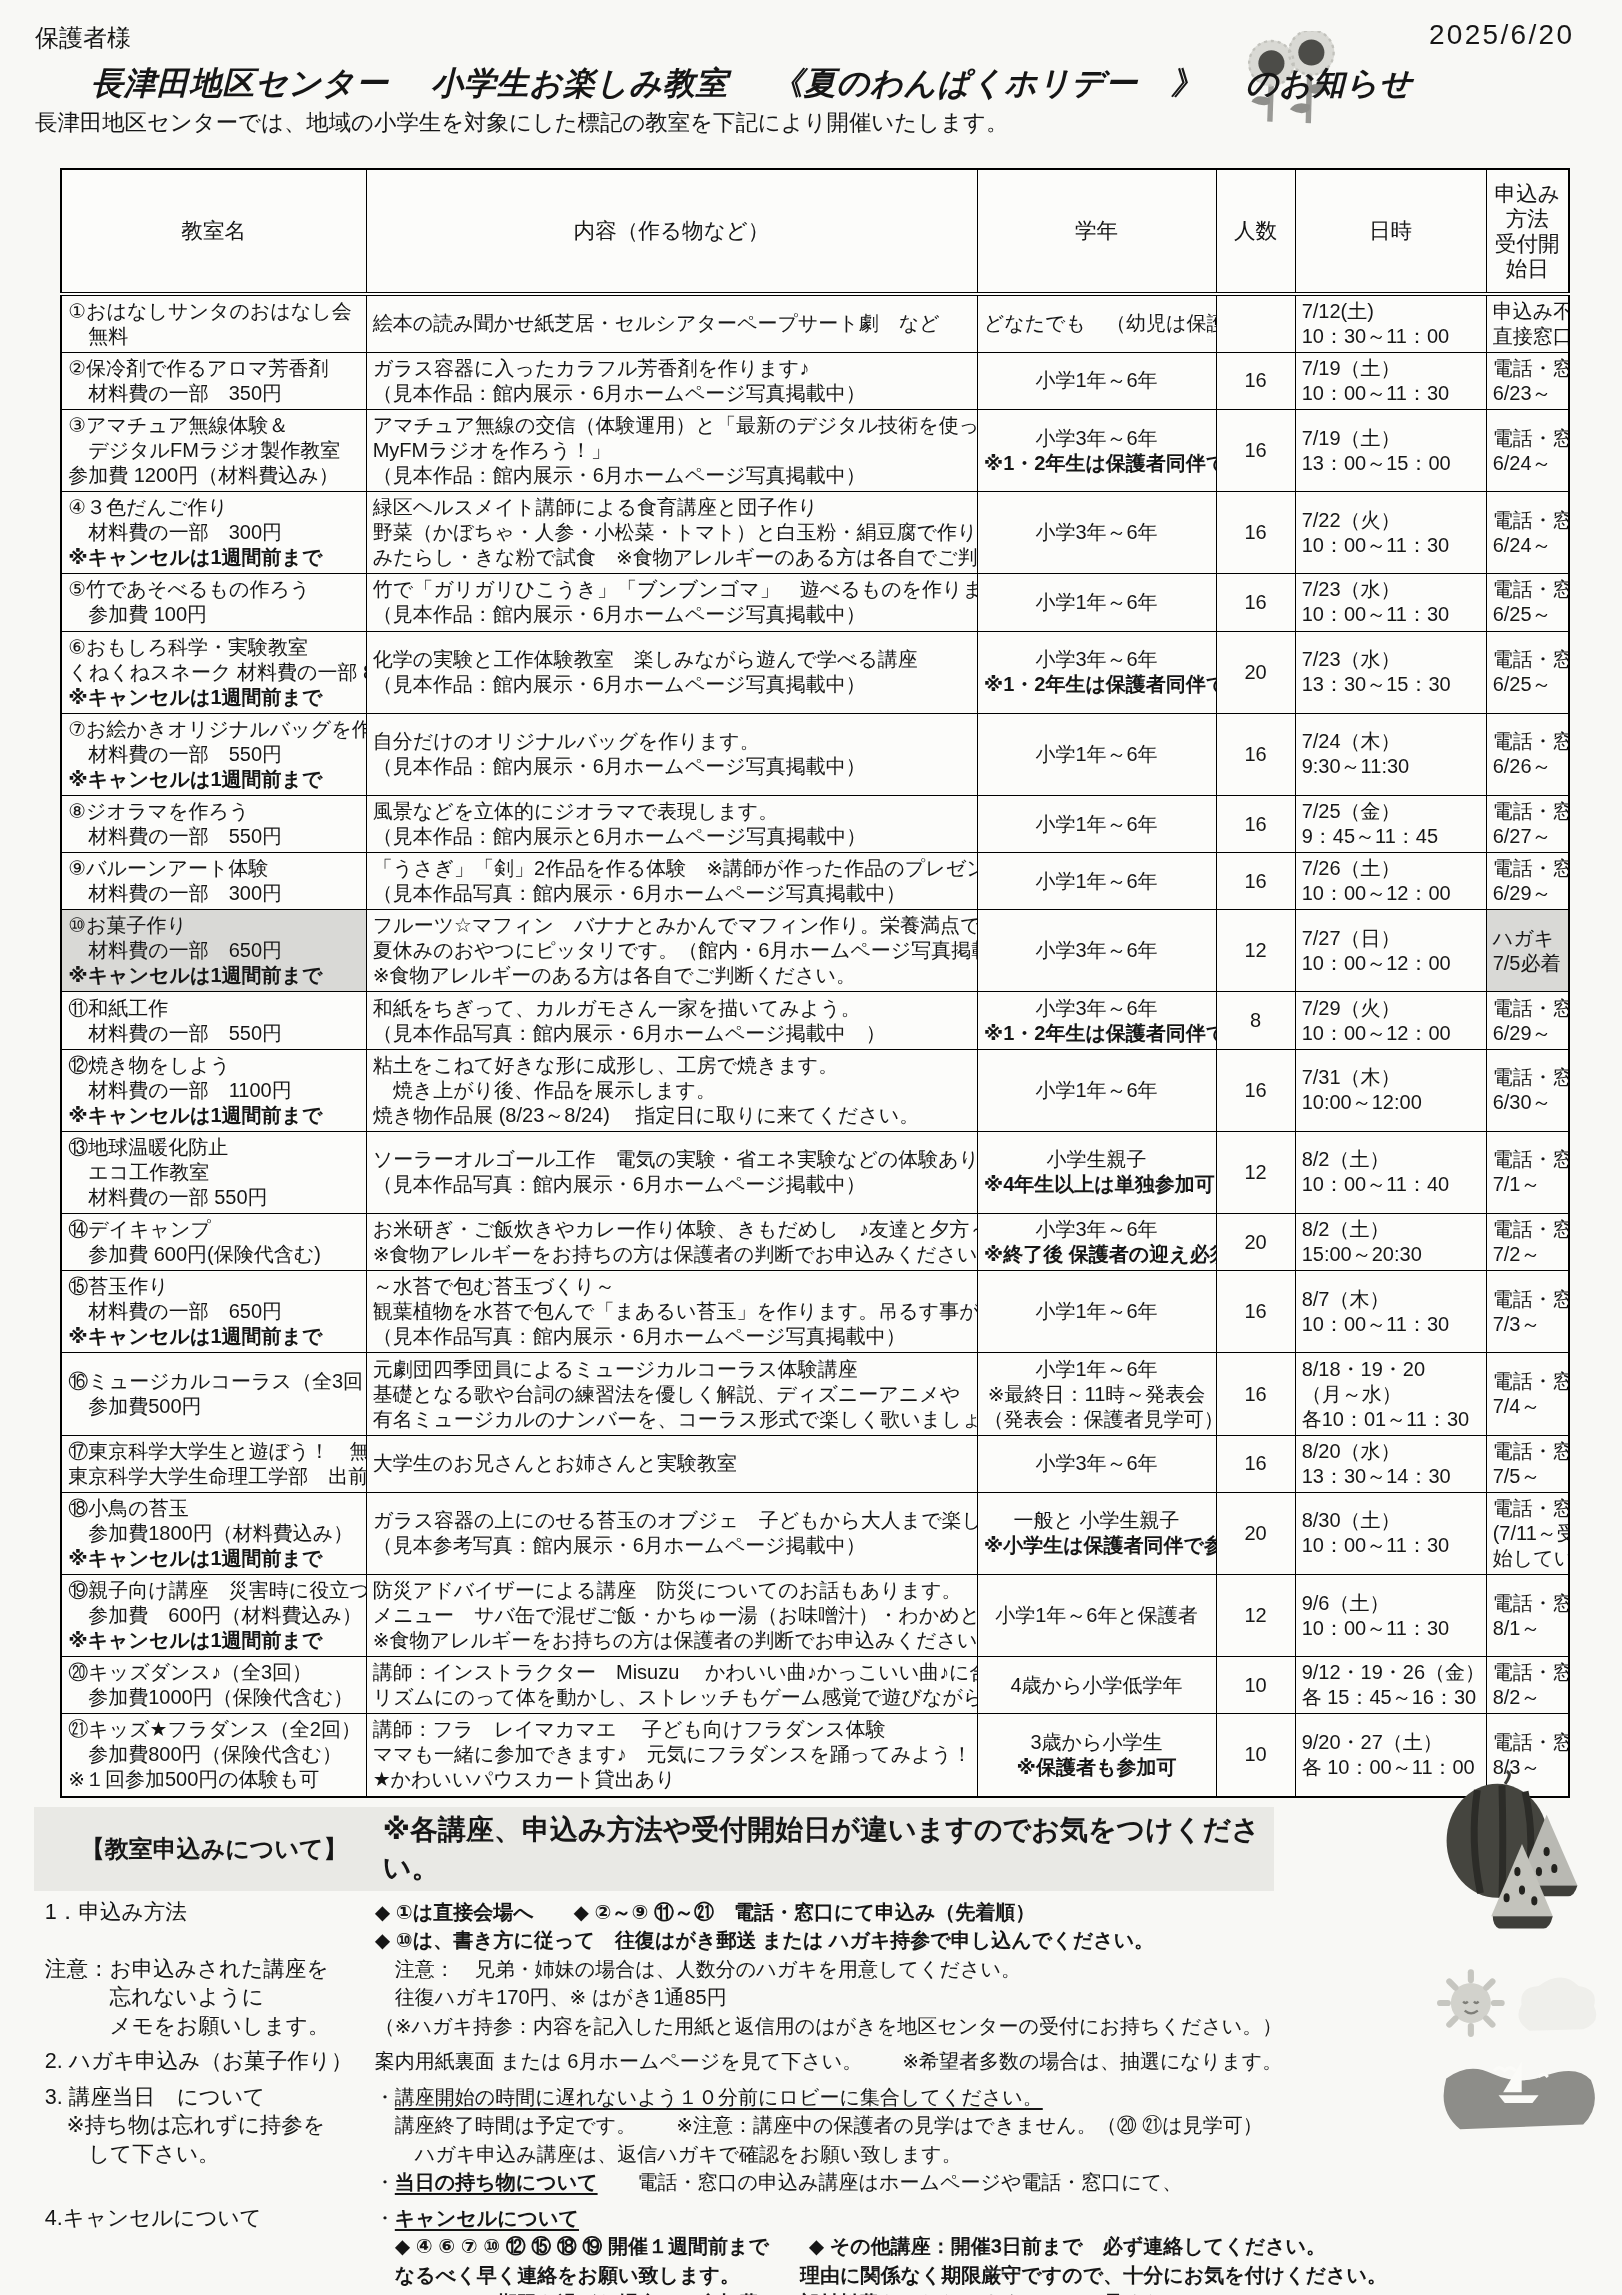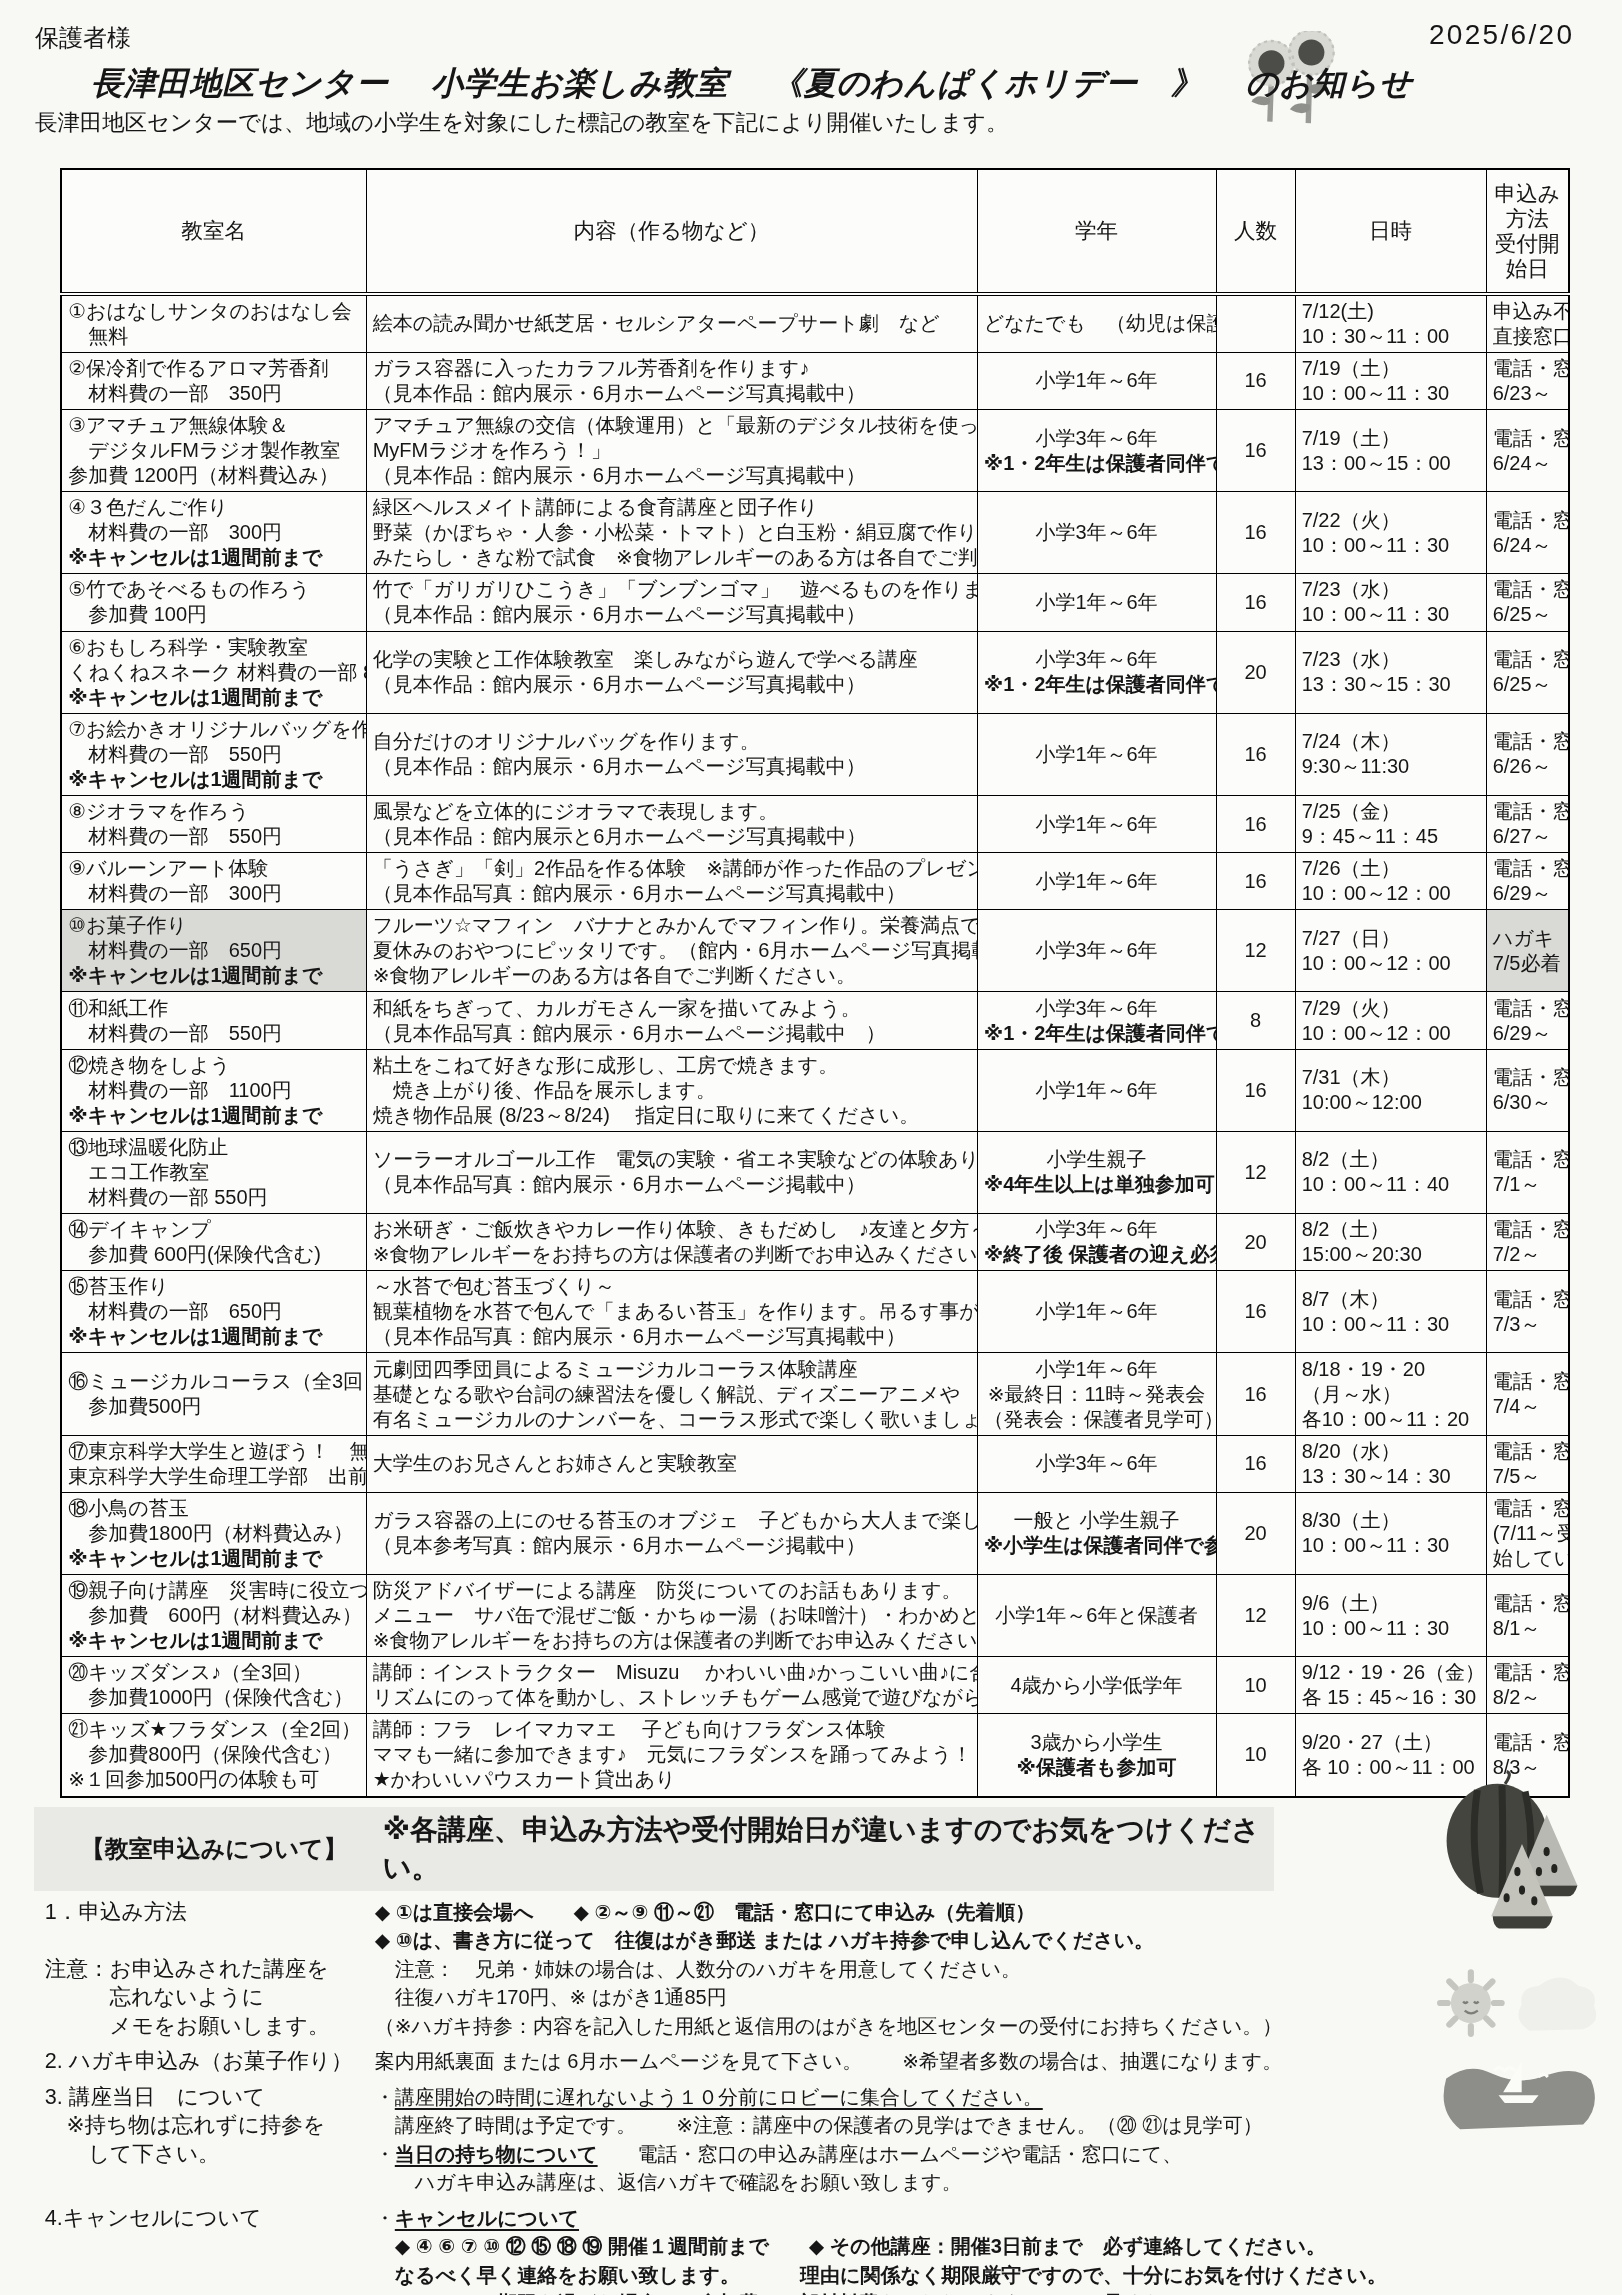--- a/index.html
+++ b/index.html
@@ -456,21 +456,21 @@
           </td>
           <td class="c-grade">
             <div class="ln">小学1年～6年</div>
             <div class="ln">※最終日：11時～発表会</div>
             <div class="ln">（発表会：保護者見学可）</div>
           </td>
           <td class="c-num">16</td>
           <td class="c-date">
             <div class="ln">8/18・19・20</div>
             <div class="ln">（月～水）</div>
-            <div class="ln">各10：00～11：20</div>
+            <div class="ln">各10：01～11：30</div>
           </td>
           <td class="c-apply">
             <div class="ln">電話・窓口</div>
             <div class="ln">7/4～</div>
           </td>
         </tr>
         <tr>
           <td class="c-name">
             <div class="ln">⑰東京科学大学生と遊ぼう！　無料</div>
             <div class="ln">東京科学大学生命理工学部　出前講座</div>
@@ -622,22 +622,22 @@
         </div>
         <div class="nrow">
           <div class="nlabel">
             <div class="ln">3. 講座当日　について</div>
             <div class="ln">　※持ち物は忘れずに持参を</div>
             <div class="ln">　　して下さい。</div>
           </div>
           <div class="ncontent">
             <div class="ln"><span class="">・</span><span class="u">講座開始の時間に遅れないよう１０分前にロビーに集合してください。</span></div>
             <div class="ln"><span class="">　講座終了時間は予定です。　　※注意：講座中の保護者の見学はできません。（⑳ ㉑は見学可）</span></div>
+            <div class="ln"><span class="">　　ハガキ申込み講座は、返信ハガキで確認をお願い致します。</span></div>
             <div class="ln"><span class="">・</span><span class="b u">当日の持ち物について</span><span class="">　　電話・窓口の申込み講座はホームページや電話・窓口にて、</span></div>
-            <div class="ln"><span class="">　　ハガキ申込み講座は、返信ハガキで確認をお願い致します。</span></div>
           </div>
         </div>
         <div class="nrow">
           <div class="nlabel">
             <div class="ln">4.キャンセルについて</div>
           </div>
           <div class="ncontent">
             <div class="ln"><span class="">・</span><span class="b u">キャンセルについて</span></div>
             <div class="ln"><span class="b ">　◆ ④ ⑥ ⑦ ⑩ ⑫ ⑮ ⑱ ⑲ 開催１週間前まで　　◆ その他講座：開催3日前まで　必ず連絡してください。</span></div>
             <div class="ln"><span class="b ">　なるべく早く連絡をお願い致します。　　　理由に関係なく期限厳守ですので、十分にお気を付けください。</span></div>

